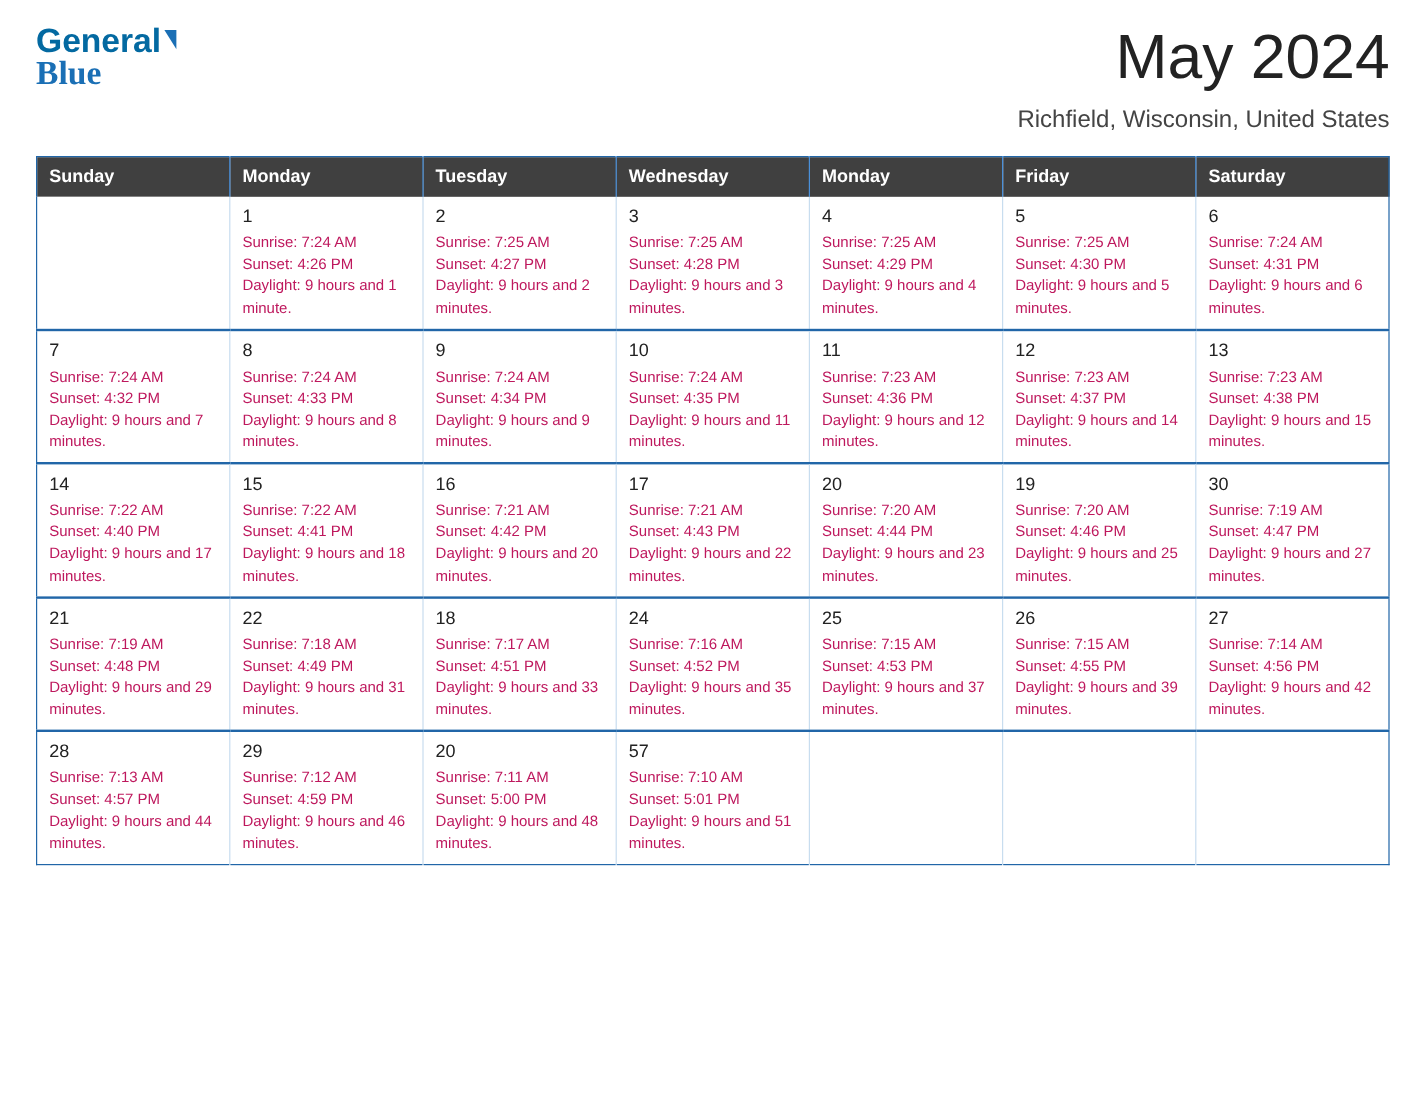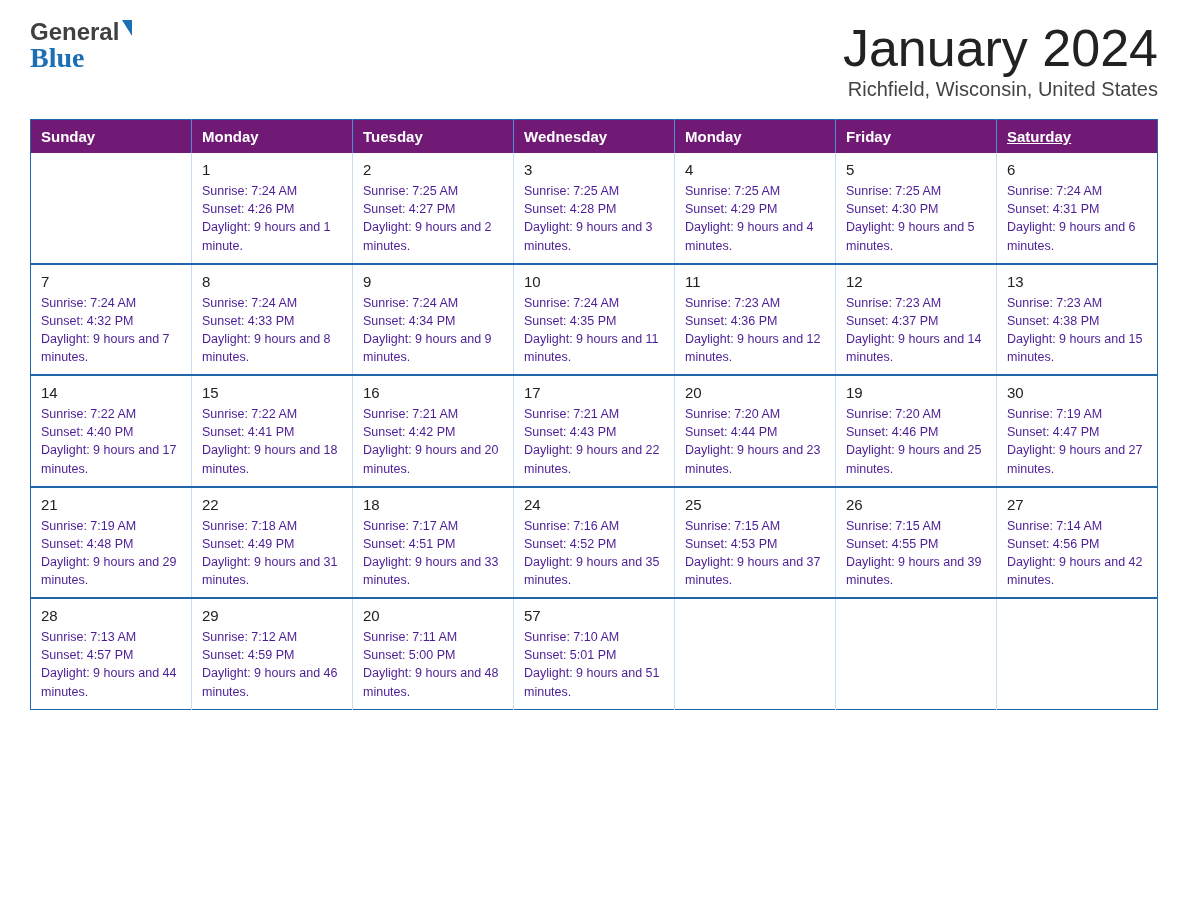--- a/index.html
+++ b/index.html
@@ -16,25 +16,26 @@
       justify-content: space-between;
       align-items: flex-start;
       margin-bottom: 18px;
     }
     .logo {
       display: flex;
       flex-direction: column;
       align-items: flex-start;
     }
     .logo-text-general {
-      font-size: 24px;
+      font-size: 28px;
       font-weight: bold;
-      color: #404040;
+      color: #0369a1;
       line-height: 1;
       display: flex;
+      align-items: center;
     }
     .logo-arrow {
       display: inline-block;
       width: 0;
       height: 0;
       border-left: 10px solid transparent;
       border-right: 0px solid transparent;
       border-top: 16px solid #1a6fb5;
       margin-left: 3px;
       margin-bottom: 2px;
@@ -51,39 +52,38 @@
     }
     .month-title {
       font-size: 52px;
       font-weight: normal;
       color: #222;
       line-height: 1.1;
     }
     .location-title {
       font-size: 20px;
       color: #444;
-      margin-top: 1px;
+      margin-top: 12px;
     }
     .calendar {
       width: 100%;
       border-collapse: collapse;
       border: 1.5px solid #2166a8;
     }
     .calendar thead tr th {
-      background-color: #701a75;
+      background-color: #404040;
       color: #fff;
       font-size: 15px;
       font-weight: bold;
       padding: 8px 10px;
       text-align: left;
       border-right: 1px solid #4a90d9;
     }
     .calendar thead tr th:last-child {
       border-right: none;
-      text-decoration: underline;
     }
     .calendar tbody tr td {
       vertical-align: top;
       padding: 8px 10px;
       font-size: 13px;
       color: #222;
       border-right: 1px solid #c8ddef;
       border-bottom: 2px solid #2166a8;
       width: calc(100% / 7);
       min-height: 90px;
@@ -97,41 +97,41 @@
     }
     .day-number {
       font-size: 15px;
       font-weight: normal;
       margin-bottom: 4px;
       color: #222;
     }
     .day-info {
       font-size: 12.5px;
       line-height: 1.45;
-      color: #4c1d95;
+      color: #be185d;
     }
     .empty-cell {
       background: #fff;
     }
   </style>
 </head>
 <body>
 
 <div class="header">
   <div class="logo">
     <div class="logo-text-general">
       <span>General</span>
       <span class="logo-arrow"></span>
     </div>
     <div class="logo-blue">
       <span>Blue</span>
     </div>
   </div>
   <div class="title-block">
-    <div class="month-title">January 2024</div>
+    <div class="month-title">May 2024</div>
     <div class="location-title">Richfield, Wisconsin, United States</div>
   </div>
 </div>
 
 <table class="calendar">
   <thead>
     <tr>
     <th>Sunday</th>
         <th>Monday</th>
         <th>Tuesday</th>

